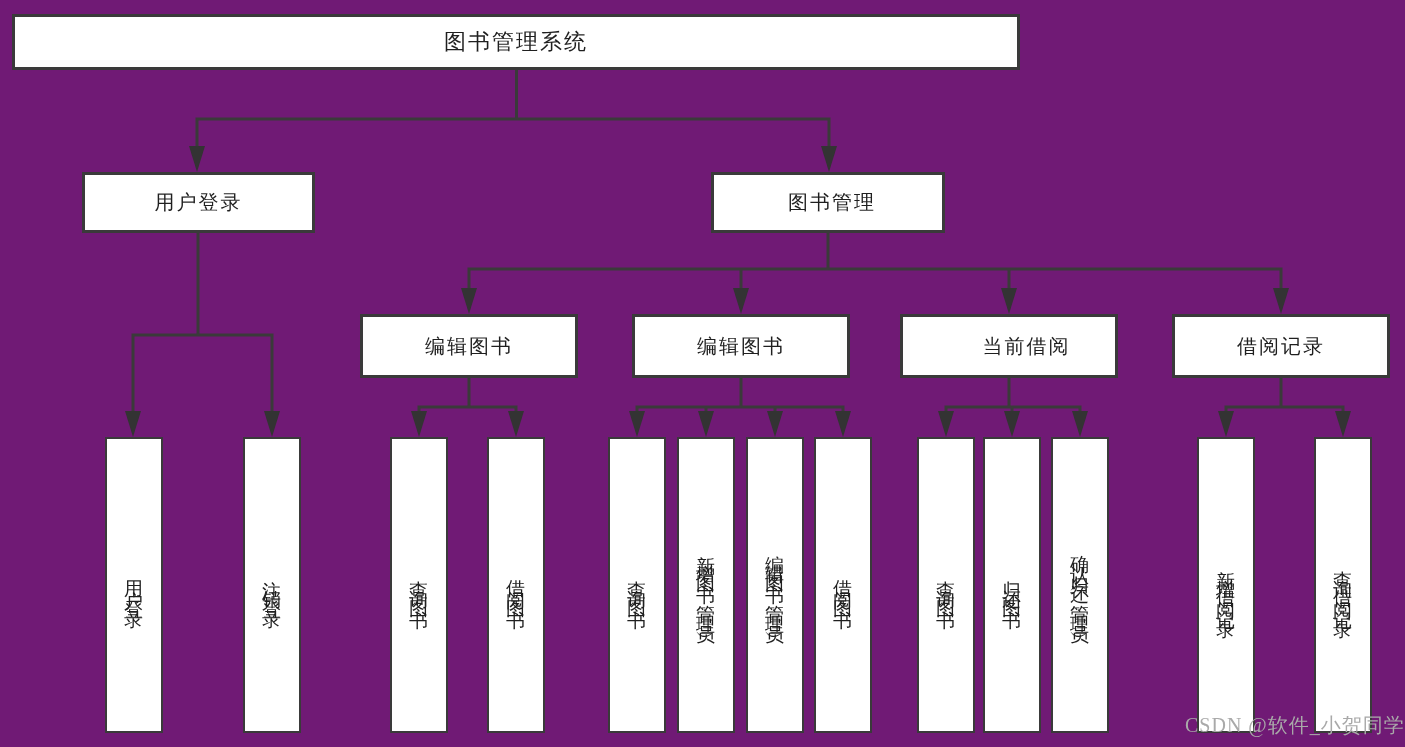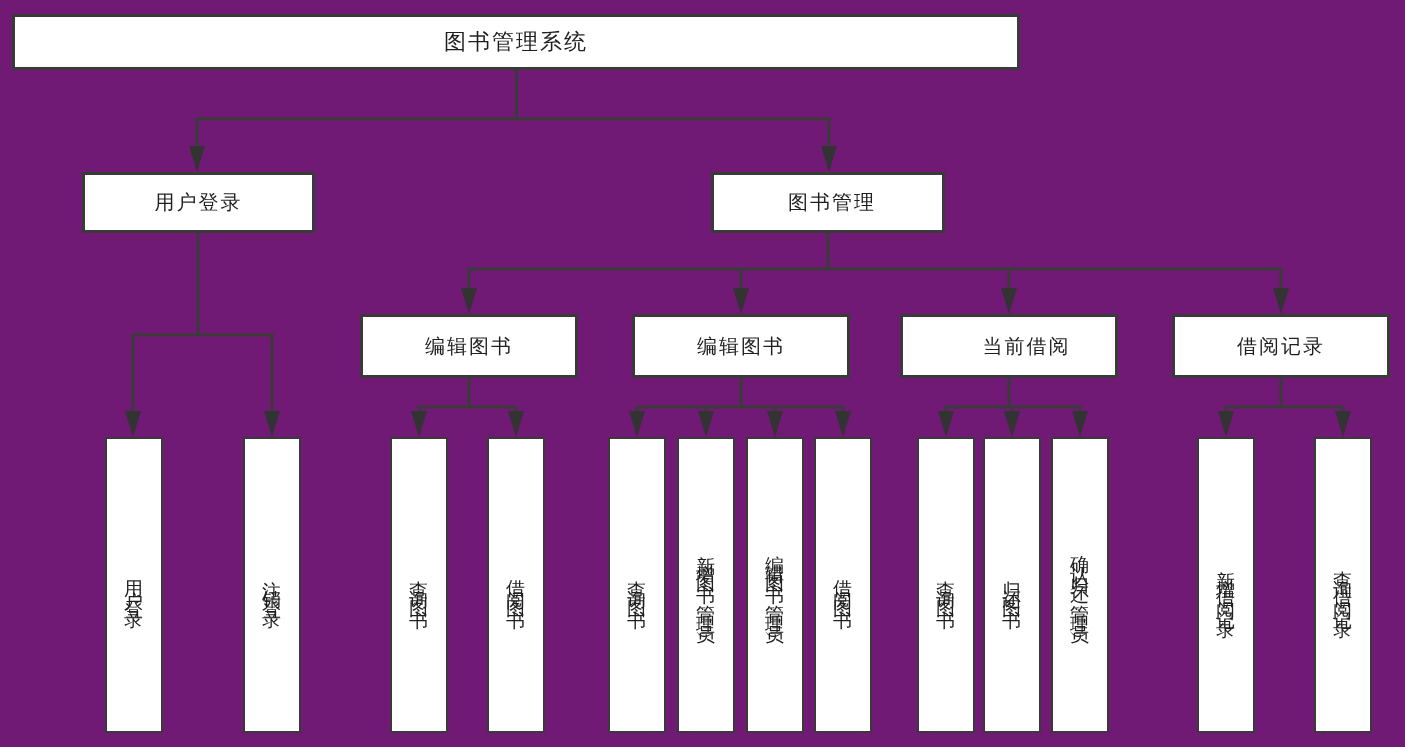--- a/index.html
+++ b/index.html
@@ -148,14 +148,15 @@
   <div class="node leaf" style="left:1051px; top:437px; width:58px; height:296px;">
     <span class="vtext">确认归还（管理员）</span>
   </div>
   <div class="node leaf" style="left:1197px; top:437px; width:58px; height:296px;">
     <span class="vtext">新增借阅记录</span>
   </div>
   <div class="node leaf" style="left:1314px; top:437px; width:58px; height:296px;">
     <span class="vtext">查询借阅记录</span>
   </div>
 
+  <div class="watermark">CSDN @软件_小贺同学</div>
 
 </div>
 
 </body></html>

